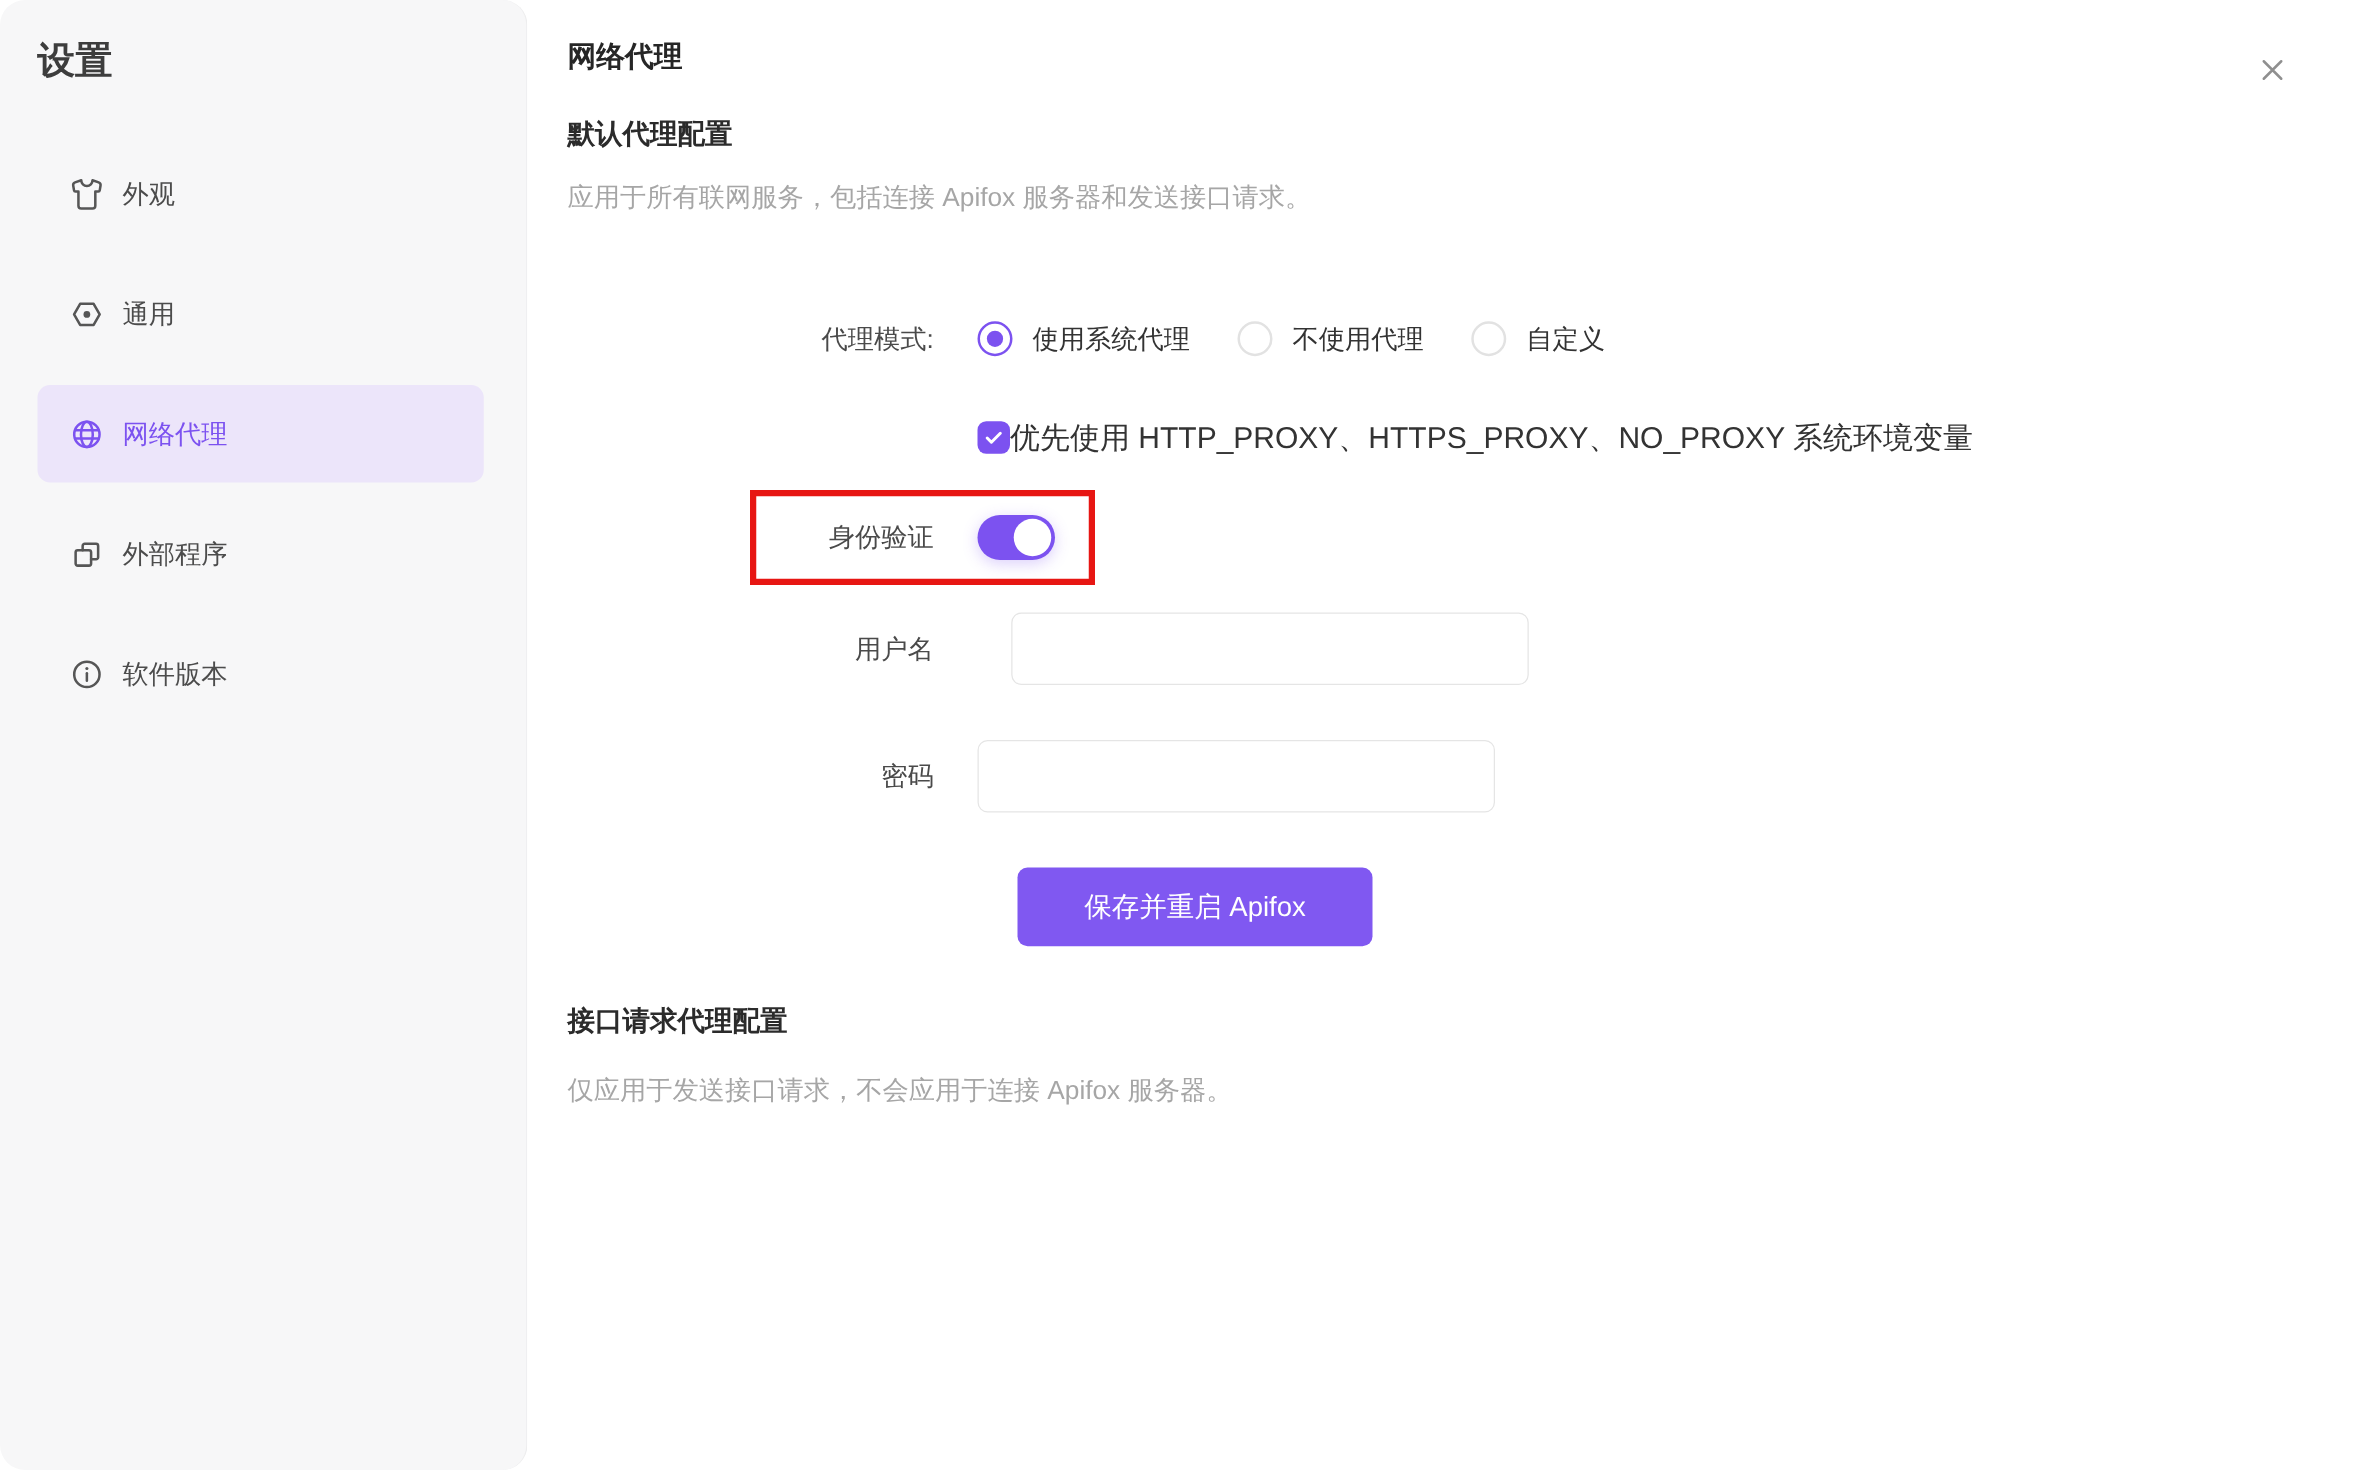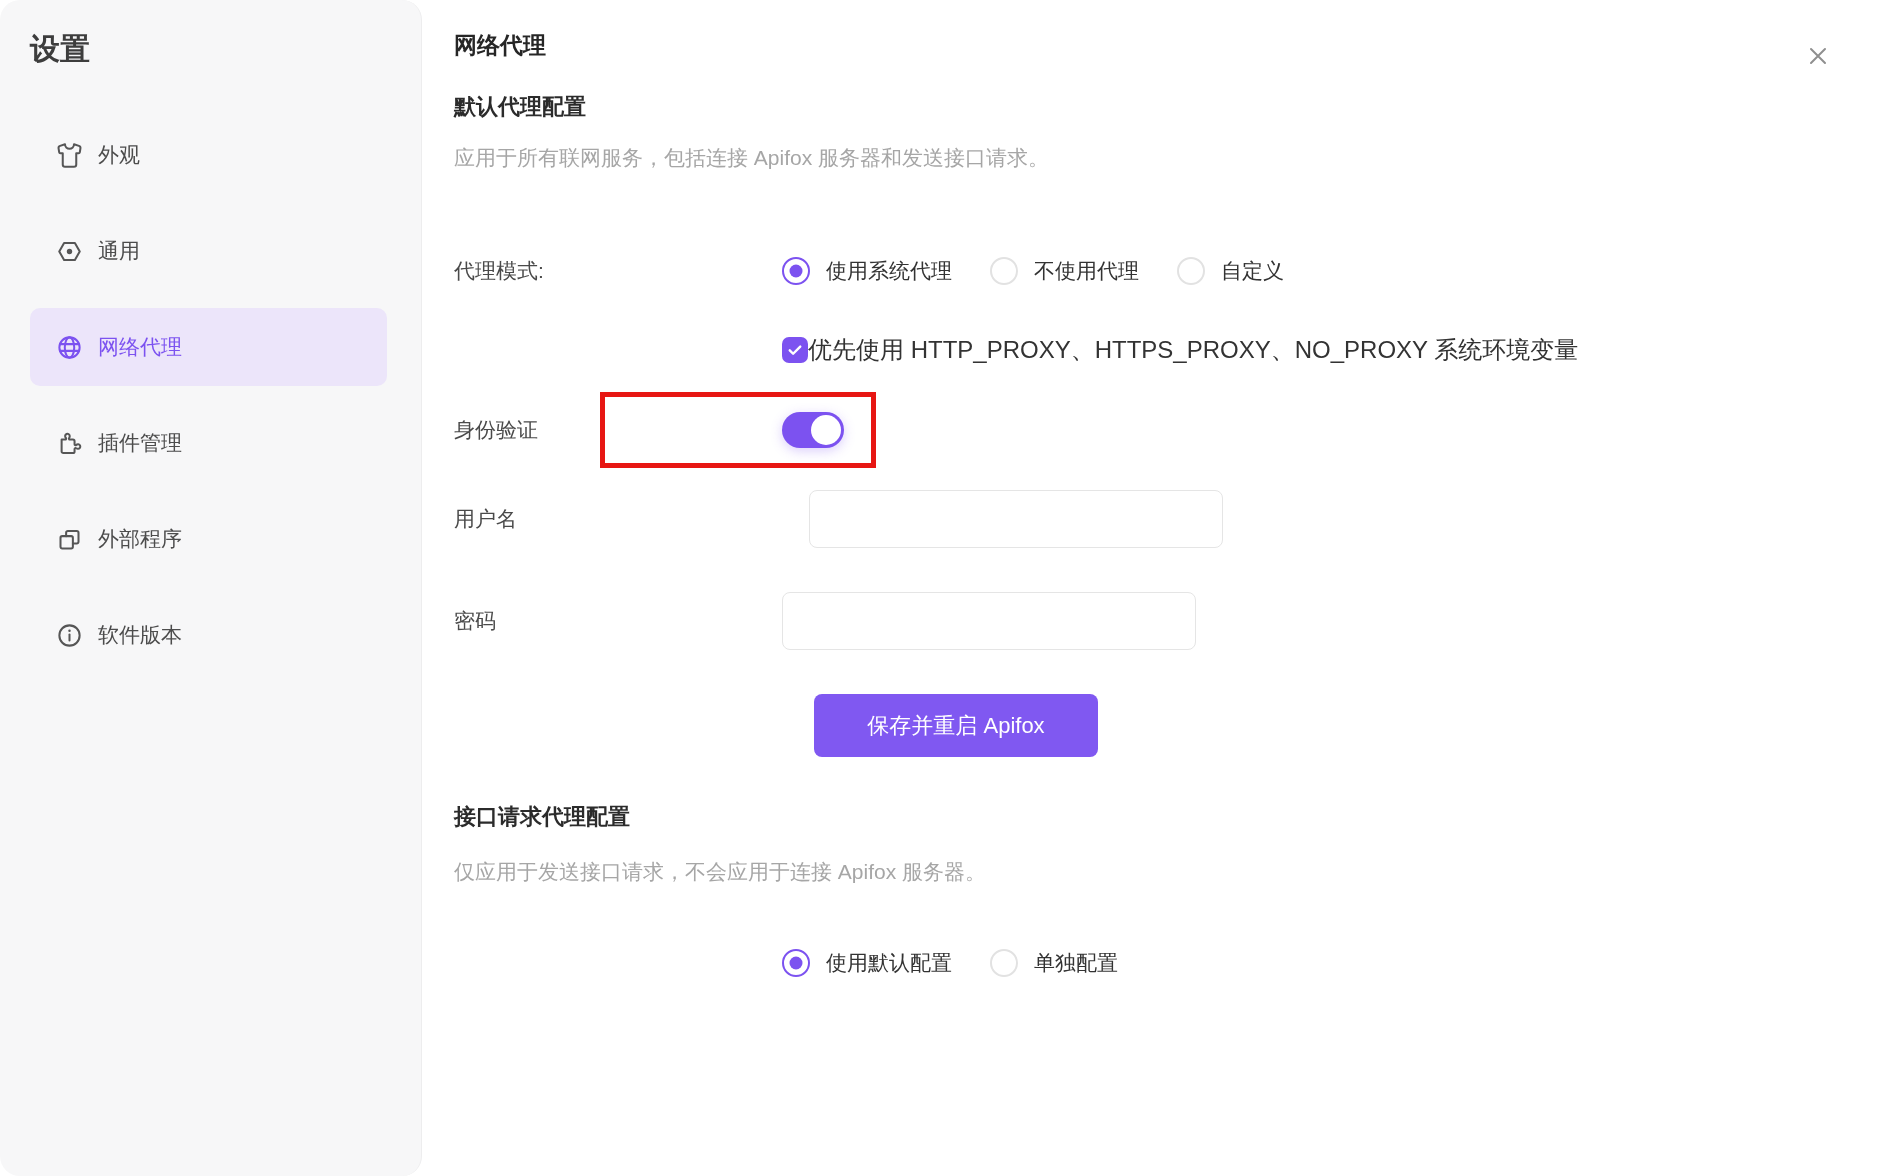--- a/index.html
+++ b/index.html
@@ -23,21 +23,21 @@
   
   .main { position:relative; flex:1; height:100%; background:#fff; }
   .page-title { position:absolute; left:32px; top:30px; font-size:23px; font-weight:600; color:#262626; }
   .close-btn { position:absolute; top:40px; right:52px; width:32px; height:32px; display:flex;
     align-items:center; justify-content:center; color:#8f8f8f; cursor:pointer; }
 
   .section-heading { position:absolute; left:32px; font-size:22px; font-weight:700; color:#2b2b2b; }
   .section-desc { position:absolute; left:32px; font-size:21px; color:#a6a6a6; }
 
   .row { position:absolute; left:32px; display:flex; align-items:center; }
-  .row-label { width:293px; text-align:left; font-size:21px; color:#4a4a4a; flex-shrink:0; }
+  .row-label { width:293px; text-align:right; font-size:21px; color:#4a4a4a; flex-shrink:0; }
   .row-control { margin-left:35px; display:flex; align-items:center; }
 
   
   .radio-option { display:flex; align-items:center; cursor:pointer; }
   .radio-circle { width:28px; height:28px; border-radius:50%; border:2px solid #e2e2e2;
     background:#fff; flex-shrink:0; position:relative; }
   .radio-option.selected .radio-circle { border-color:#7c52f0; }
   .radio-option.selected .radio-circle::after { content:""; position:absolute; left:50%; top:50%;
     width:13px; height:13px; border-radius:50%; background:#7c52f0; transform:translate(-50%,-50%); }
   .radio-text { font-size:21px; color:#333; margin-left:16px; }
@@ -100,28 +100,20 @@
         <span class="nicon">
           <svg width="27" height="27" viewBox="0 0 24 24" fill="none" stroke="currentColor" stroke-width="1.8" stroke-linecap="round">
               <circle cx="12" cy="12" r="9"></circle>
               <ellipse cx="12" cy="12" rx="4.2" ry="9"></ellipse>
               <path d="M3.6 9h16.8M3.6 15h16.8"></path>
             </svg>
         </span>
         <span class="nlabel">网络代理</span>
       </div>
 
-      <div class="nav-item">
-        <span class="nicon">
-          <svg width="27" height="27" viewBox="0 0 24 24" fill="none" stroke="currentColor" stroke-width="1.8" stroke-linejoin="round">
-              <path d="M5 8.5h3.1c.8 0 1.2-.9.7-1.5a2.05 2.05 0 1 1 3.4-1.4c0 .5-.2 1-.5 1.4-.5.6-.1 1.5.7 1.5H15A1.5 1.5 0 0 1 16.5 10v2.6c0 .8.9 1.2 1.5.7a2.05 2.05 0 1 1 1.4 3.4c-.5 0-1-.2-1.4-.5-.6-.5-1.5-.1-1.5.7V19A1.5 1.5 0 0 1 15 20.5H6.5A1.5 1.5 0 0 1 5 19V8.5z"></path>
-            </svg>
-        </span>
-        <span class="nlabel">插件管理</span>
-      </div>
 
       <div class="nav-item">
         <span class="nicon">
           <svg width="27" height="27" viewBox="0 0 24 24" fill="none" stroke="currentColor" stroke-width="1.8" stroke-linecap="round" stroke-linejoin="round">
               <rect x="4" y="9" width="11" height="11" rx="1.5"></rect>
               <path d="M9 9V6a1.5 1.5 0 0 1 1.5-1.5h8A1.5 1.5 0 0 1 20 6v8a1.5 1.5 0 0 1-1.5 1.5H15"></path>
             </svg>
         </span>
         <span class="nlabel">外部程序</span>
       </div>
@@ -207,29 +199,15 @@
       <div class="row-control">
         <input class="text-input" type="text" placeholder="" style="">
       </div>
     </div>
 
     <button class="save-btn">保存并重启 Apifox</button>
 
     <h2 class="section-heading" style="top:802px;">接口请求代理配置</h2>
     <p class="section-desc" style="top:858px;">仅应用于发送接口请求，不会应用于连接 Apifox 服务器。</p>
 
-    <div class="row" style="top:948px; height:30px;">
-      <span class="row-label"></span>
-      <div class="row-control">
-        <span class="radio-option selected">
-          <span class="radio-circle"></span>
-          <span class="radio-text">使用默认配置</span>
-        </span>
-        <span class="radio-gap"></span>
-        <span class="radio-option">
-          <span class="radio-circle"></span>
-          <span class="radio-text">单独配置</span>
-        </span>
-      </div>
-    </div>
 
   </main>
 </div>
 
 </body></html>

